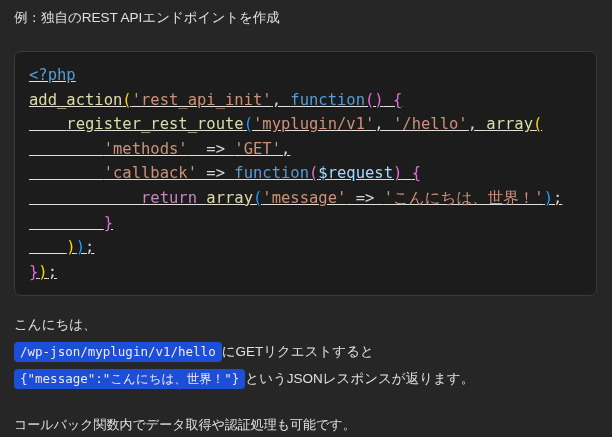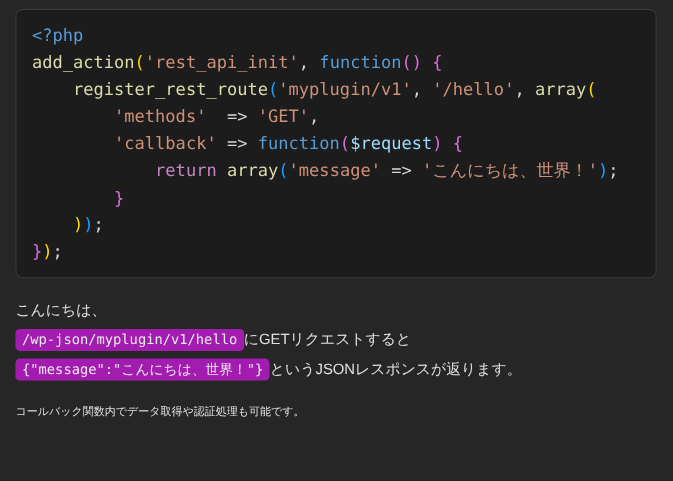--- a/index.html
+++ b/index.html
@@ -14,53 +14,55 @@
     font-size:13.5px;line-height:19px;margin:0 0 24px 0;color:#e2e0dd;
   }
   .code-block{
     background:#1c1c1c;
     border:1px solid #3a3a3a;
     border-radius:7px;
     padding:11px 14px;
     margin:0 0 15px 0;
     box-sizing:border-box;
     width:583px;
+    text-decoration:underline;
   }
   .code-line{
     font-family:"DejaVu Sans Mono","Liberation Mono",monospace;
     font-size:15.5px;
     line-height:24.6px;
     white-space:pre;
   }
   .expl{margin:0;}
   .expl-line{
     font-size:13.5px;
     line-height:27px;
     white-space:nowrap;
   }
   .chip{
     font-family:"DejaVu Sans Mono","Liberation Mono",monospace;
     font-size:12.5px;
-    background:#a21caf;
+    background:#1d4ed8;
     color:#ececec;
     border-radius:4px;
     padding:2px 6px 3px 6px;
   }
   .after-chip{}
   .note{
-    font-size:10px;
+    font-size:13px;
     line-height:19px;
-    margin-top:16px;
+    margin-top:23px;
   }
 </style>
 </head>
 <body>
 
 <div class="page">
 
+  <p class="intro">例：独自のREST APIエンドポイントを作成</p>
 
   <div class="code-block">
     <div id="code-lines">
         <div class="code-line"><span style="color: rgb(86, 156, 214);">&lt;?php</span></div>
         <div class="code-line"><span style="color: rgb(220, 220, 170);">add_action</span><span style="color: rgb(255, 215, 0);">(</span><span style="color: rgb(206, 145, 120);">'rest_api_init'</span><span style="color: rgb(212, 212, 212);">, </span><span style="color: rgb(86, 156, 214);">function</span><span style="color: rgb(218, 112, 214);">()</span><span style="color: rgb(212, 212, 212);"> </span><span style="color: rgb(218, 112, 214);">{</span></div>
         <div class="code-line"><span style="color: rgb(212, 212, 212);">    </span><span style="color: rgb(220, 220, 170);">register_rest_route</span><span style="color: rgb(23, 159, 255);">(</span><span style="color: rgb(206, 145, 120);">'myplugin/v1'</span><span style="color: rgb(212, 212, 212);">, </span><span style="color: rgb(206, 145, 120);">'/hello'</span><span style="color: rgb(212, 212, 212);">, </span><span style="color: rgb(220, 220, 170);">array</span><span style="color: rgb(255, 215, 0);">(</span></div>
         <div class="code-line"><span style="color: rgb(212, 212, 212);">        </span><span style="color: rgb(206, 145, 120);">'methods'</span><span style="color: rgb(212, 212, 212);">  =&gt; </span><span style="color: rgb(206, 145, 120);">'GET'</span><span style="color: rgb(212, 212, 212);">,</span></div>
         <div class="code-line"><span style="color: rgb(212, 212, 212);">        </span><span style="color: rgb(206, 145, 120);">'callback'</span><span style="color: rgb(212, 212, 212);"> =&gt; </span><span style="color: rgb(86, 156, 214);">function</span><span style="color: rgb(218, 112, 214);">(</span><span style="color: rgb(156, 220, 254);">$request</span><span style="color: rgb(218, 112, 214);">)</span><span style="color: rgb(212, 212, 212);"> </span><span style="color: rgb(218, 112, 214);">{</span></div>
         <div class="code-line"><span style="color: rgb(212, 212, 212);">            </span><span style="color: rgb(197, 134, 192);">return</span><span style="color: rgb(212, 212, 212);"> </span><span style="color: rgb(220, 220, 170);">array</span><span style="color: rgb(23, 159, 255);">(</span><span style="color: rgb(206, 145, 120);">'message'</span><span style="color: rgb(212, 212, 212);"> =&gt; </span><span style="color: rgb(206, 145, 120);">'こんにちは、世界！'</span><span style="color: rgb(23, 159, 255);">)</span><span style="color: rgb(212, 212, 212);">;</span></div>
         <div class="code-line"><span style="color: rgb(212, 212, 212);">        </span><span style="color: rgb(218, 112, 214);">}</span></div>

